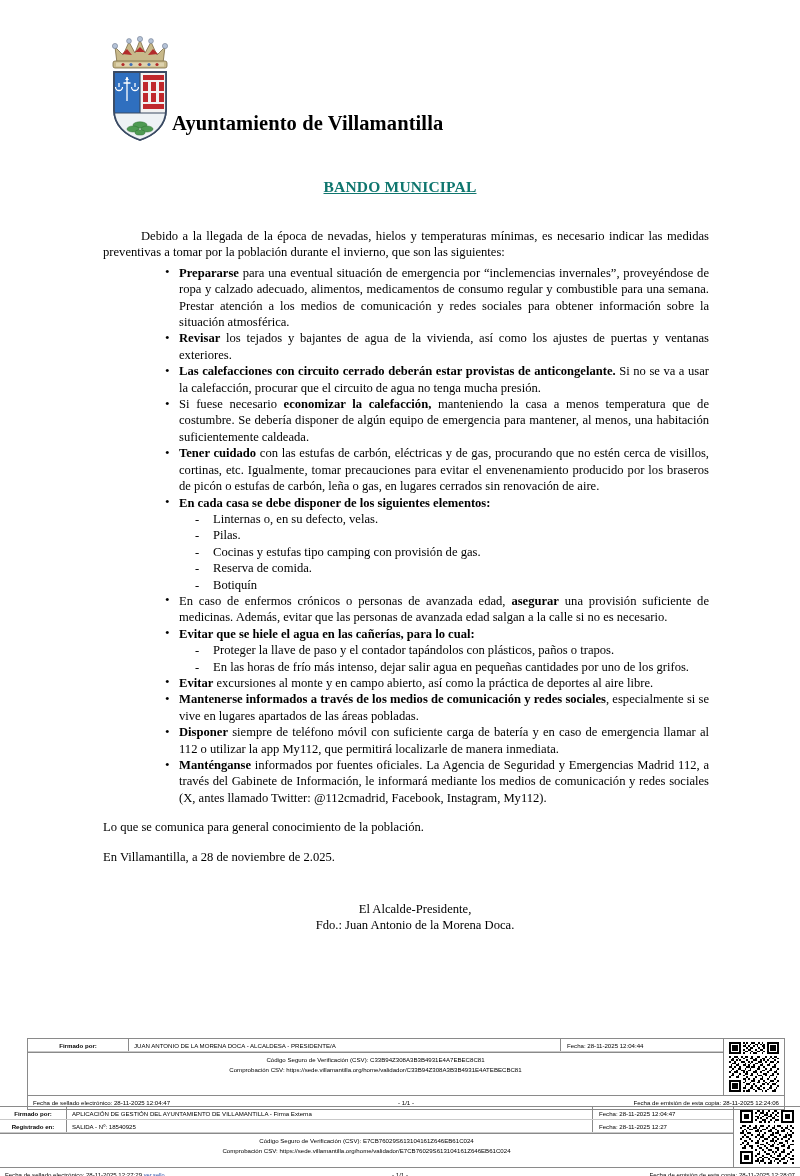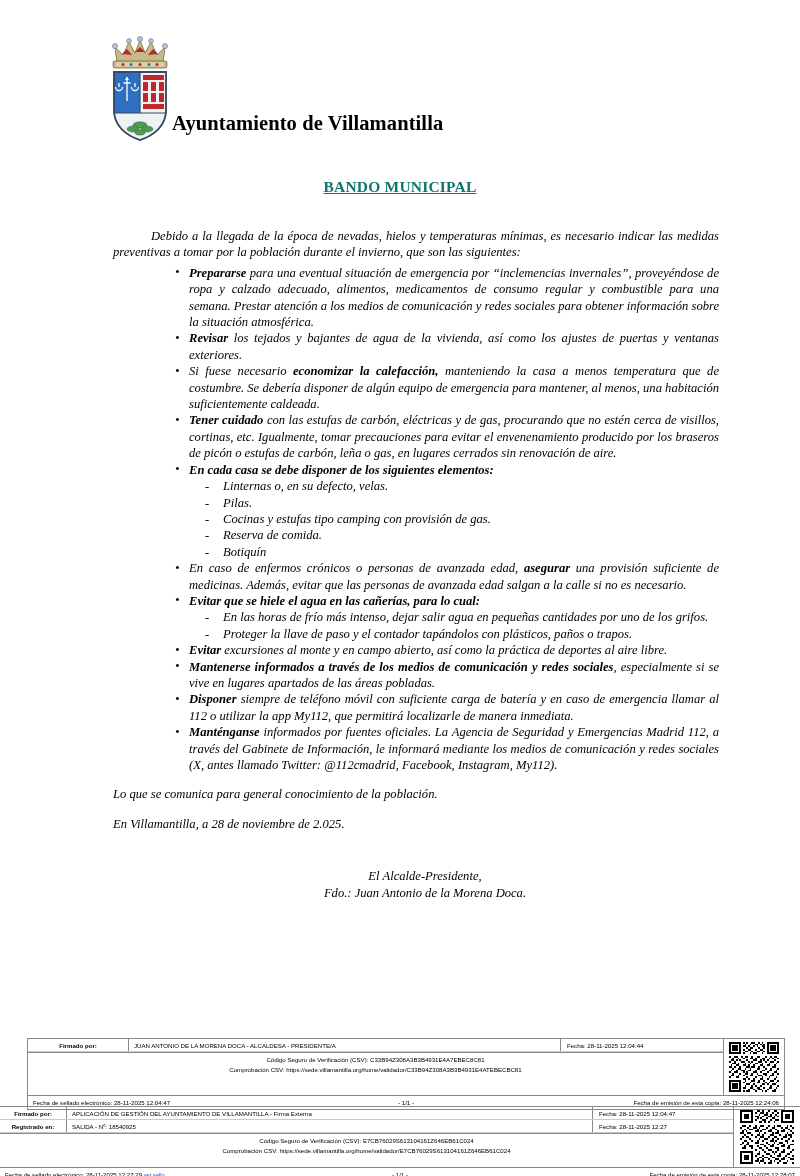--- a/index.html
+++ b/index.html
@@ -59,23 +59,22 @@
     font-weight: bold;
     color: #0f766e;
     text-decoration: underline;
     letter-spacing: 0.2px;
   }
 
   
   .body-wrap {
     position: absolute;
     top: 228px;
-    left: 113px;
+    left: 103px;
     width: 606px;
-    font-style: italic;
   }
 
   p.intro {
     margin: 0;
     text-indent: 38px;
     text-align: justify;
     font-size: 12.6px;
     line-height: 16.4px;
   }
 
@@ -341,33 +340,34 @@
 
   <div class="doc-title">BANDO MUNICIPAL</div>
 
   <div class="body-wrap">
 
     <p class="intro">Debido a la llegada de la época de nevadas, hielos y temperaturas mínimas, es necesario indicar las medidas preventivas a tomar por la población durante el invierno, que son las siguientes:</p>
 
     <ul class="measures">
         <li><b>Prepararse</b><span> para una eventual situación de emergencia por “inclemencias invernales”, proveyéndose de ropa y calzado adecuado, alimentos, medicamentos de consumo regular y combustible para una semana. Prestar atención a los medios de comunicación y redes sociales para obtener información sobre la situación atmosférica.</span></li>
         <li><b>Revisar</b><span> los tejados y bajantes de agua de la vivienda, así como los ajustes de puertas y ventanas exteriores.</span></li>
+        <li><b>Las calefacciones con circuito cerrado deberán estar provistas de anticongelante.</b><span> Si no se va a usar la calefacción, procurar que el circuito de agua no tenga mucha presión.</span></li>
         <li><span>Si fuese necesario </span><b>economizar la calefacción,</b><span> manteniendo la casa a menos temperatura que de costumbre. Se debería disponer de algún equipo de emergencia para mantener, al menos, una habitación suficientemente caldeada.</span></li>
         <li><b>Tener cuidado</b><span> con las estufas de carbón, eléctricas y de gas, procurando que no estén cerca de visillos, cortinas, etc. Igualmente, tomar precauciones para evitar el envenenamiento producido por los braseros de picón o estufas de carbón, leña o gas, en lugares cerrados sin renovación de aire.</span></li>
         <li><b>En cada casa se debe disponer de los siguientes elementos:</b><ul class="sub">
             <li>Linternas o, en su defecto, velas.</li>
             <li>Pilas.</li>
             <li>Cocinas y estufas tipo camping con provisión de gas.</li>
             <li>Reserva de comida.</li>
             <li>Botiquín</li>
           </ul></li>
         <li><span>En caso de enfermos crónicos o personas de avanzada edad, </span><b>asegurar</b><span> una provisión suficiente de medicinas. Además, evitar que las personas de avanzada edad salgan a la calle si no es necesario.</span></li>
         <li><b>Evitar que se hiele el agua en las cañerías, para lo cual:</b><ul class="sub">
+            <li>Proteger la llave de paso y el contador tapándolos con plásticos, paños o trapos.</li>
             <li>En las horas de frío más intenso, dejar salir agua en pequeñas cantidades por uno de los grifos.</li>
-            <li>Proteger la llave de paso y el contador tapándolos con plásticos, paños o trapos.</li>
           </ul></li>
         <li><b>Evitar</b><span> excursiones al monte y en campo abierto, así como la práctica de deportes al aire libre.</span></li>
         <li><b>Mantenerse informados a través de los medios de comunicación y redes sociales</b><span>, especialmente si se vive en lugares apartados de las áreas pobladas.</span></li>
         <li><b>Disponer</b><span> siempre de teléfono móvil con suficiente carga de batería y en caso de emergencia llamar al 112 o utilizar la app My112, que permitirá localizarle de manera inmediata.</span></li>
         <li><b>Manténganse</b><span> informados por fuentes oficiales. La Agencia de Seguridad y Emergencias Madrid 112, a través del Gabinete de Información, le informará mediante los medios de comunicación y redes sociales (X, antes llamado Twitter: @112cmadrid, Facebook, Instagram, My112).</span></li>
       </ul>
 
     <p class="closing">Lo que se comunica para general conocimiento de la población.</p>
     <p class="place-date">En Villamantilla, a 28 de noviembre de 2.025.</p>
 

